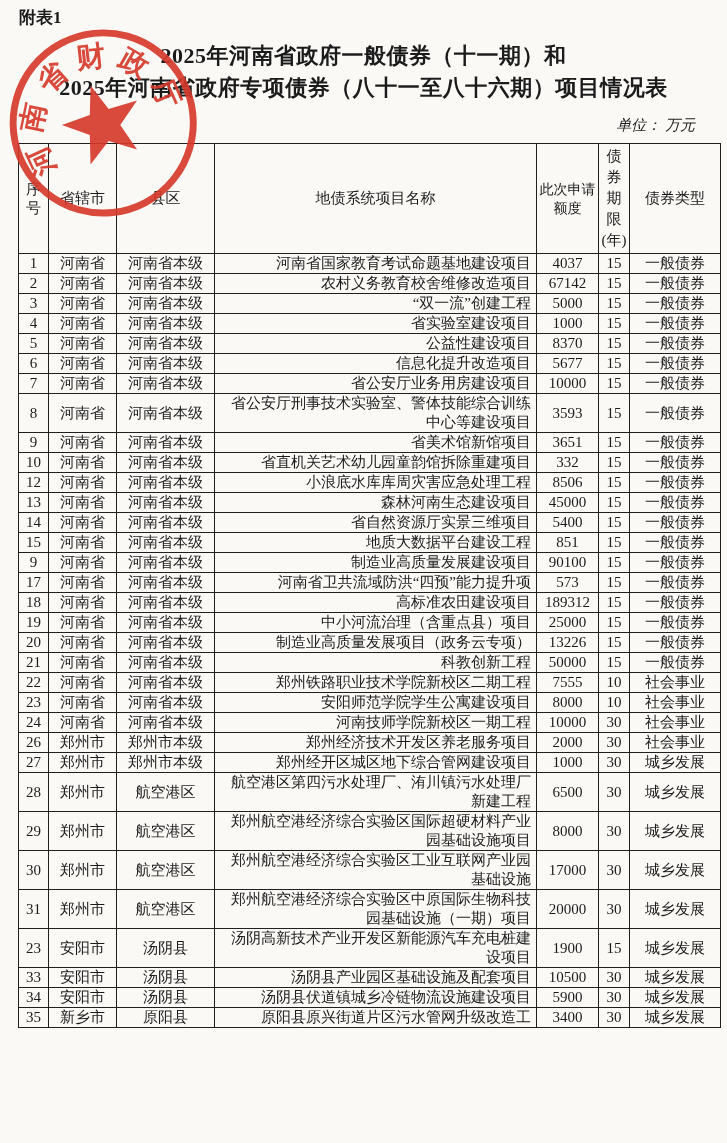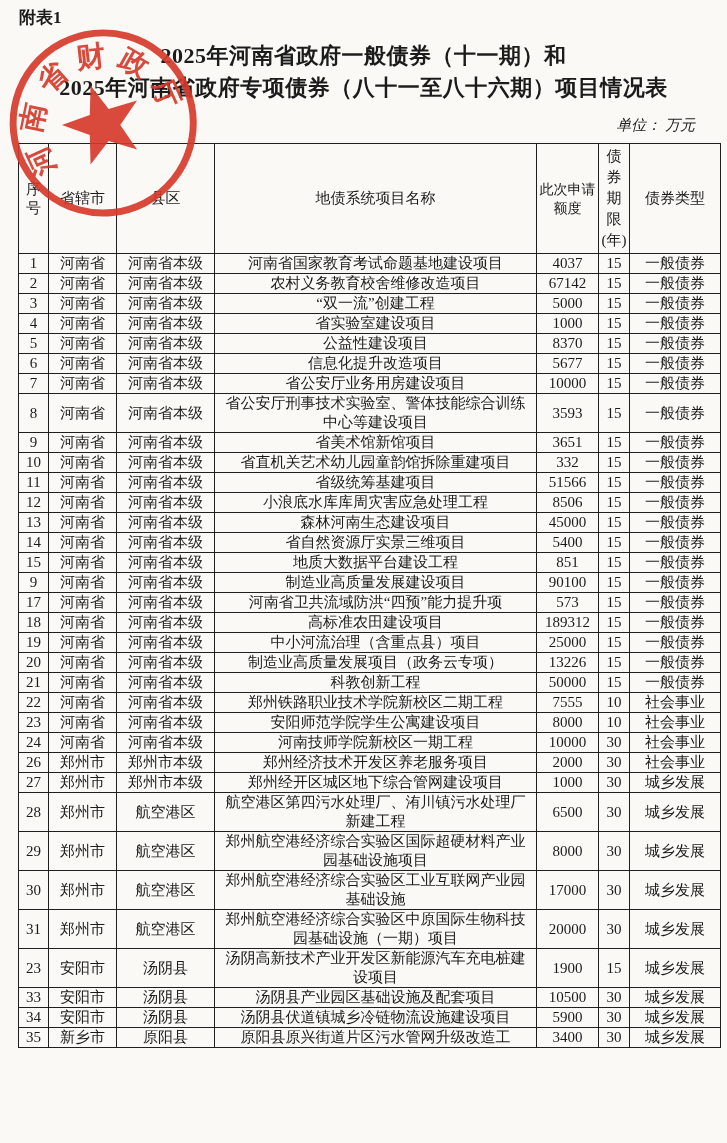--- a/index.html
+++ b/index.html
@@ -62,21 +62,21 @@
     word-break: break-all;
     line-height: 21px;
     padding: 2px 2px;
   }
   .project-table tbody tr { height: 20px; }
   .project-table td {
     line-height: 19px;
     padding: 0 1px;
   }
   .project-table td.project {
-    text-align: center;
+    text-align: right;
     padding: 0 5px;
   }
   .stamp {
     position: absolute;
     left: 4px;
     top: 22px;
     width: 198px;
     height: 198px;
     transform: rotate(-6deg);
     opacity: 0.9;
@@ -203,29 +203,20 @@
         <tr>
           <td>10</td>
           <td>河南省</td>
           <td>河南省本级</td>
           <td class="project">省直机关艺术幼儿园童韵馆拆除重建项目</td>
           <td>332</td>
           <td>15</td>
           <td>一般债券</td>
         </tr>
         <tr>
-          <td>11</td>
-          <td>河南省</td>
-          <td>河南省本级</td>
-          <td class="project">省级统筹基建项目</td>
-          <td>51566</td>
-          <td>15</td>
-          <td>一般债券</td>
-        </tr>
-        <tr>
           <td>12</td>
           <td>河南省</td>
           <td>河南省本级</td>
           <td class="project">小浪底水库库周灾害应急处理工程</td>
           <td>8506</td>
           <td>15</td>
           <td>一般债券</td>
         </tr>
         <tr>
           <td>13</td>

